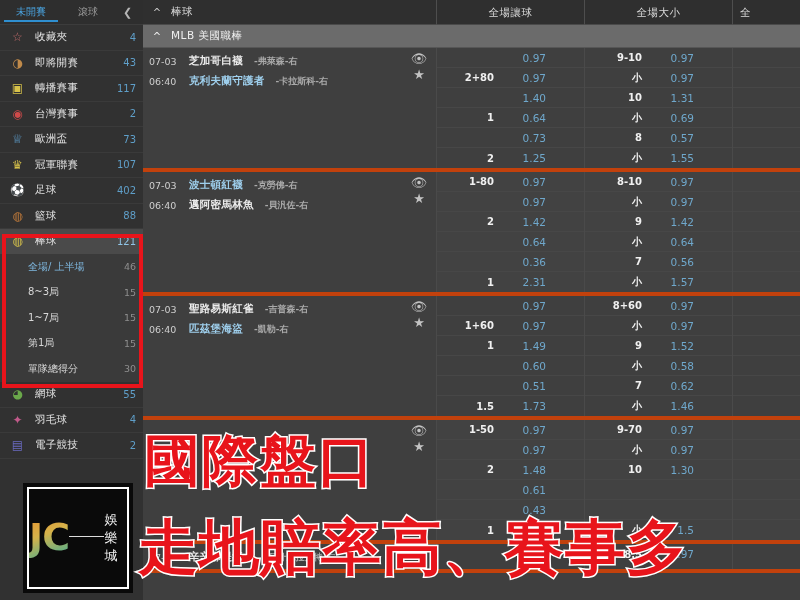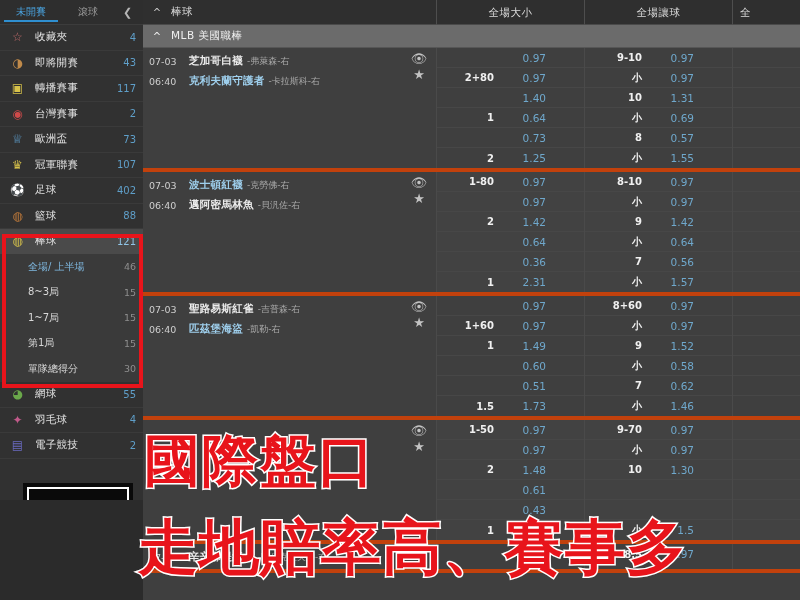--- a/index.html
+++ b/index.html
@@ -6,21 +6,21 @@
   html, body {
     width: 800px; height: 600px;
     background: #2b2b2b;
     font-family: "DejaVu Sans", "Liberation Sans", sans-serif;
     overflow: hidden;
   }
   #app { position: relative; width: 800px; height: 600px; display: flex; }
 
   
   #sidebar {
-    width: 143px; height: 500px;
+    width: 143px; height: 600px;
     background: #313131;
     flex: 0 0 143px;
     position: relative;
     overflow: hidden;
   }
   .side-tabs {
     height: 25px;
     background: #2e2e2e;
     display: flex; align-items: center;
     border-bottom: 1px solid #3c3c3c;
@@ -144,21 +144,21 @@
 
   
   .evt { border-bottom: 4px solid #c2410c; }
   .evt-grid { display: flex; }
   .evt-left { flex: 0 0 293px; position: relative; }
   .evt-teams { padding: 3px 0 2px 6px; }
   .team-line { display: flex; align-items: center; height: 20px; }
   .tl-time { flex: 0 0 40px; font-size: 9.5px; color: #cfcfcf; }
   .tl-name { font-size: 10.5px; color: #ececec; font-weight: bold; letter-spacing: .3px; }
   .tl-name.hl { color: #9fd0ee; }
-  .tl-pitcher { font-size: 9px; color: #a9a9a9; font-weight: normal; padding-left: 4px; }
+  .tl-pitcher { font-size: 9px; color: #a9a9a9; font-weight: bold; padding-left: 11px; }
   .evt-icons {
     position: absolute; right: 6px; top: 4px;
     width: 22px; display: flex; flex-direction: column; align-items: center; gap: 2px;
   }
   .ico-eye, .ico-star { color: #c3c3c3; font-size: 13px; line-height: 14px; }
 
   .evt-odds { flex: 1; display: flex; }
   .odds-col {
     flex: 0 0 148px;
     border-left: 1px solid #4a4a4a;
@@ -311,22 +311,22 @@
       </div>
     </div>
 
   </div>
 
   <div id="main">
 
     <div class="main-head">
       <div class="mh-caret">^</div>
       <div class="mh-title">棒球</div>
+      <div class="mh-col">全場讓球</div>
       <div class="mh-col">全場大小</div>
-      <div class="mh-col">全場讓球</div>
       <div class="mh-col last">全</div>
     </div>
 
     <div class="league-bar">
       <div class="lb-caret">^</div>
       <div class="lb-name">MLB 美國職棒</div>
     </div>
 
     <div class="evt">
       <div class="evt-grid">

